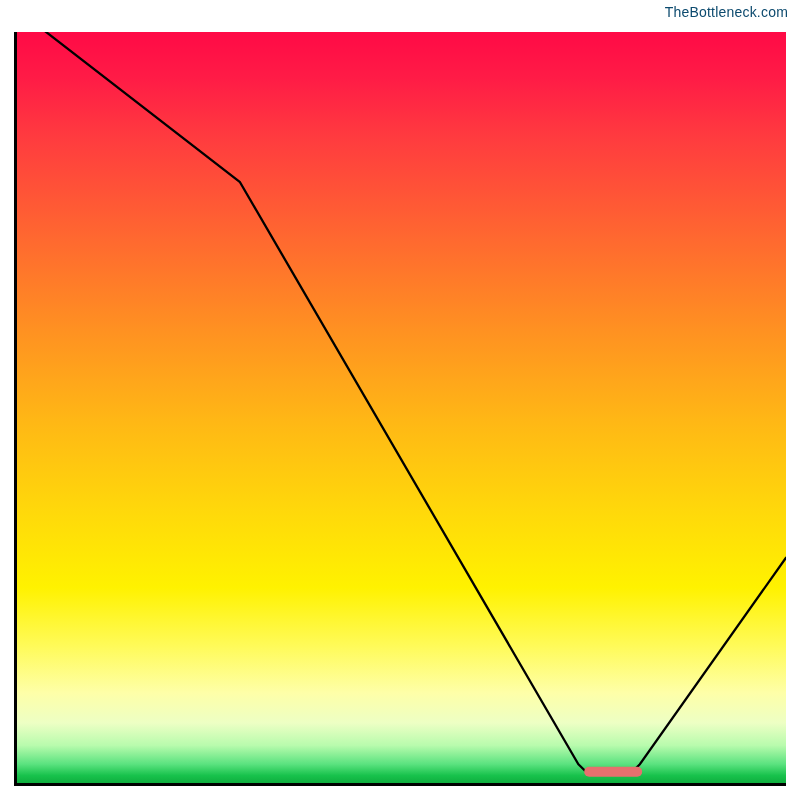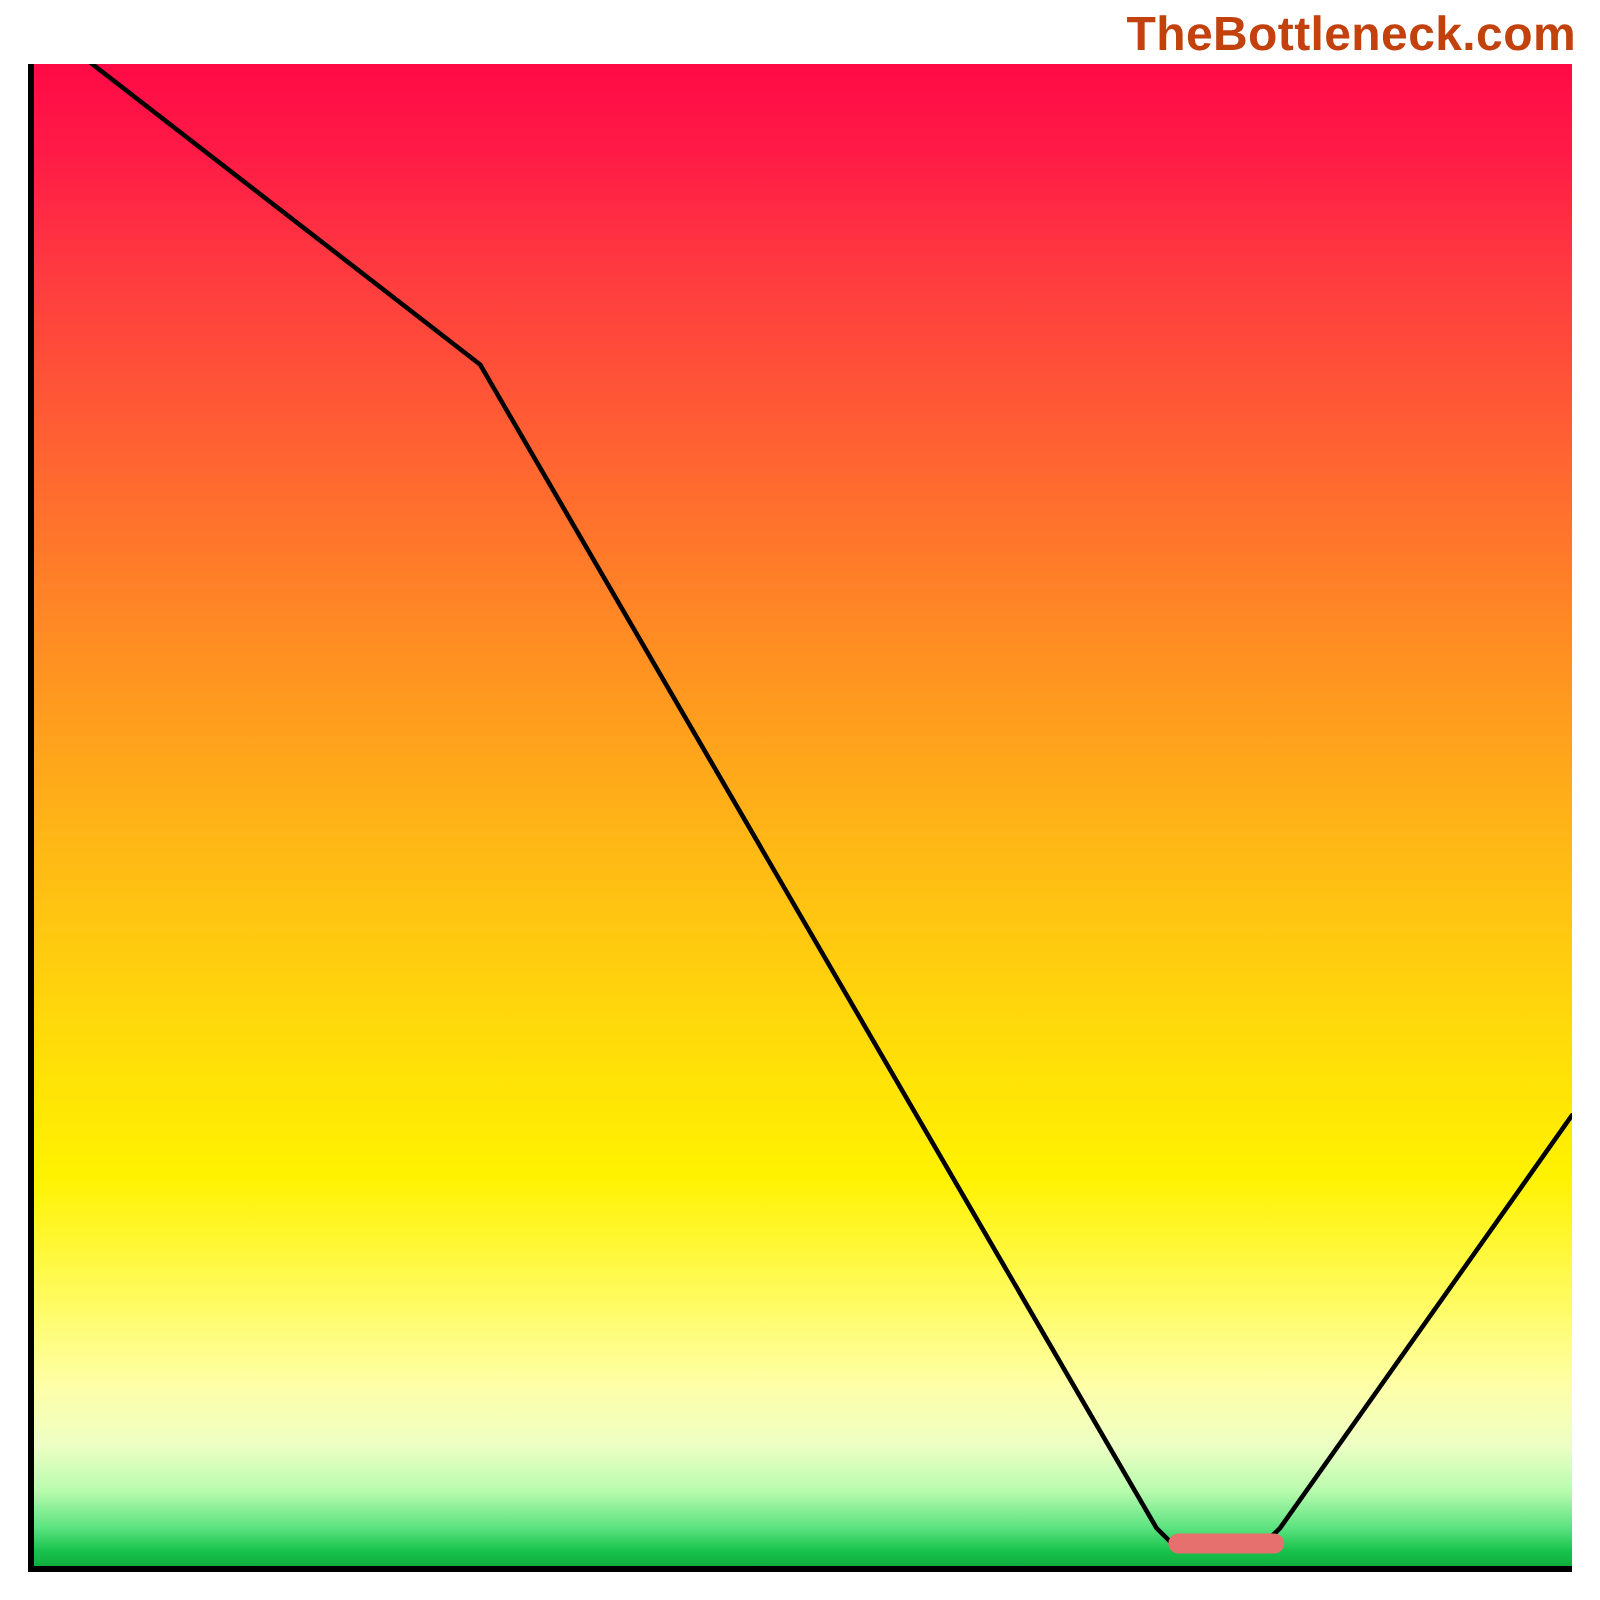--- a/index.html
+++ b/index.html
@@ -13,23 +13,23 @@
   }
   .chart-frame {
     position: relative;
     width: 800px;
     height: 800px;
   }
   .watermark {
     position: absolute;
     top: 4px;
     right: 12px;
-    font-size: 24px;
-    font-weight: 700;
-    color: #c2410c;
+    font-size: 14px;
+    font-weight: 400;
+    color: #0c4a6e;
     letter-spacing: 0.2px;
     z-index: 50;
   }
   .plot-area {
     position: absolute;
     left: 14px;
     top: 32px;
     width: 772px;
     height: 754px;
     border-left: 3px solid #000;

